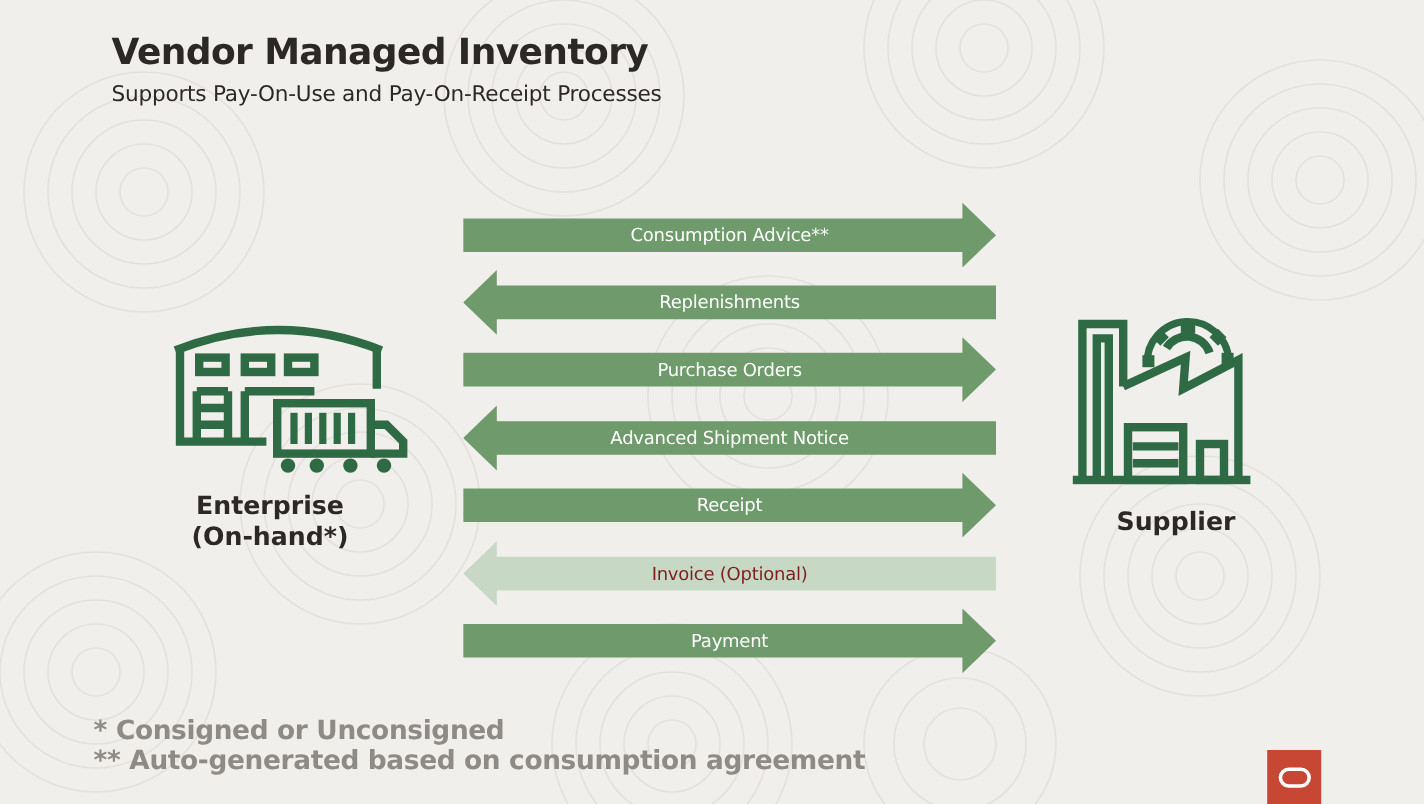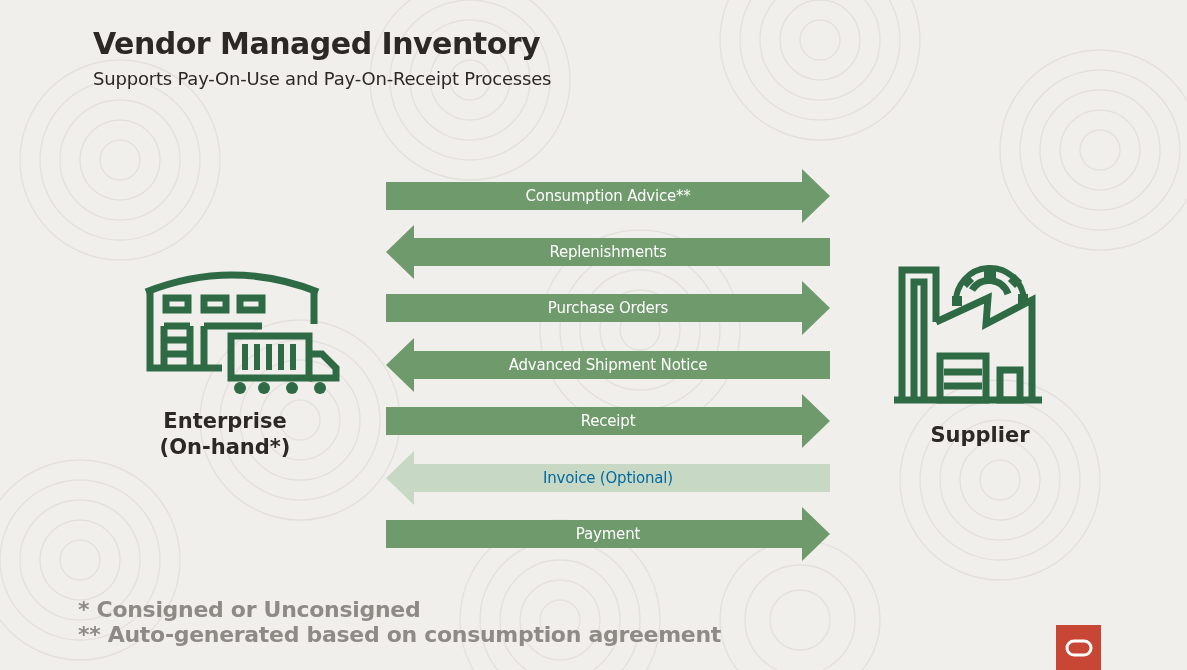--- a/index.html
+++ b/index.html
@@ -18,21 +18,21 @@
     position: absolute; left: 93px; top: 68px;
     font-size: 18px; color: #2b2826; letter-spacing: -0.2px;
   }
   .arrow-wrap { position: absolute; left: 386px; width: 444px; height: 54px; }
   .arrow-wrap svg { position: absolute; left: 0; top: 0; }
   .arrow-label {
     position: absolute; left: 0; right: 0; top: 0; height: 54px;
     display: flex; align-items: center; justify-content: center;
     font-size: 15px; color: #ffffff; letter-spacing: -0.2px;
   }
-  .arrow-wrap.faded .arrow-label { color: #0369a1; }
+  .arrow-wrap.faded .arrow-label { color: #7f1d1d; }
   .entity-icon { position: absolute; }
   .entity-label {
     position: absolute; text-align: center; font-weight: bold;
     font-size: 21px; color: #2b2826; line-height: 26px;
   }
   .footnotes {
     position: absolute; left: 78px; top: 597px;
     font-size: 22px; font-weight: bold; color: #8e8a86; line-height: 25px; letter-spacing: -0.3px;
   }
   .logo {

